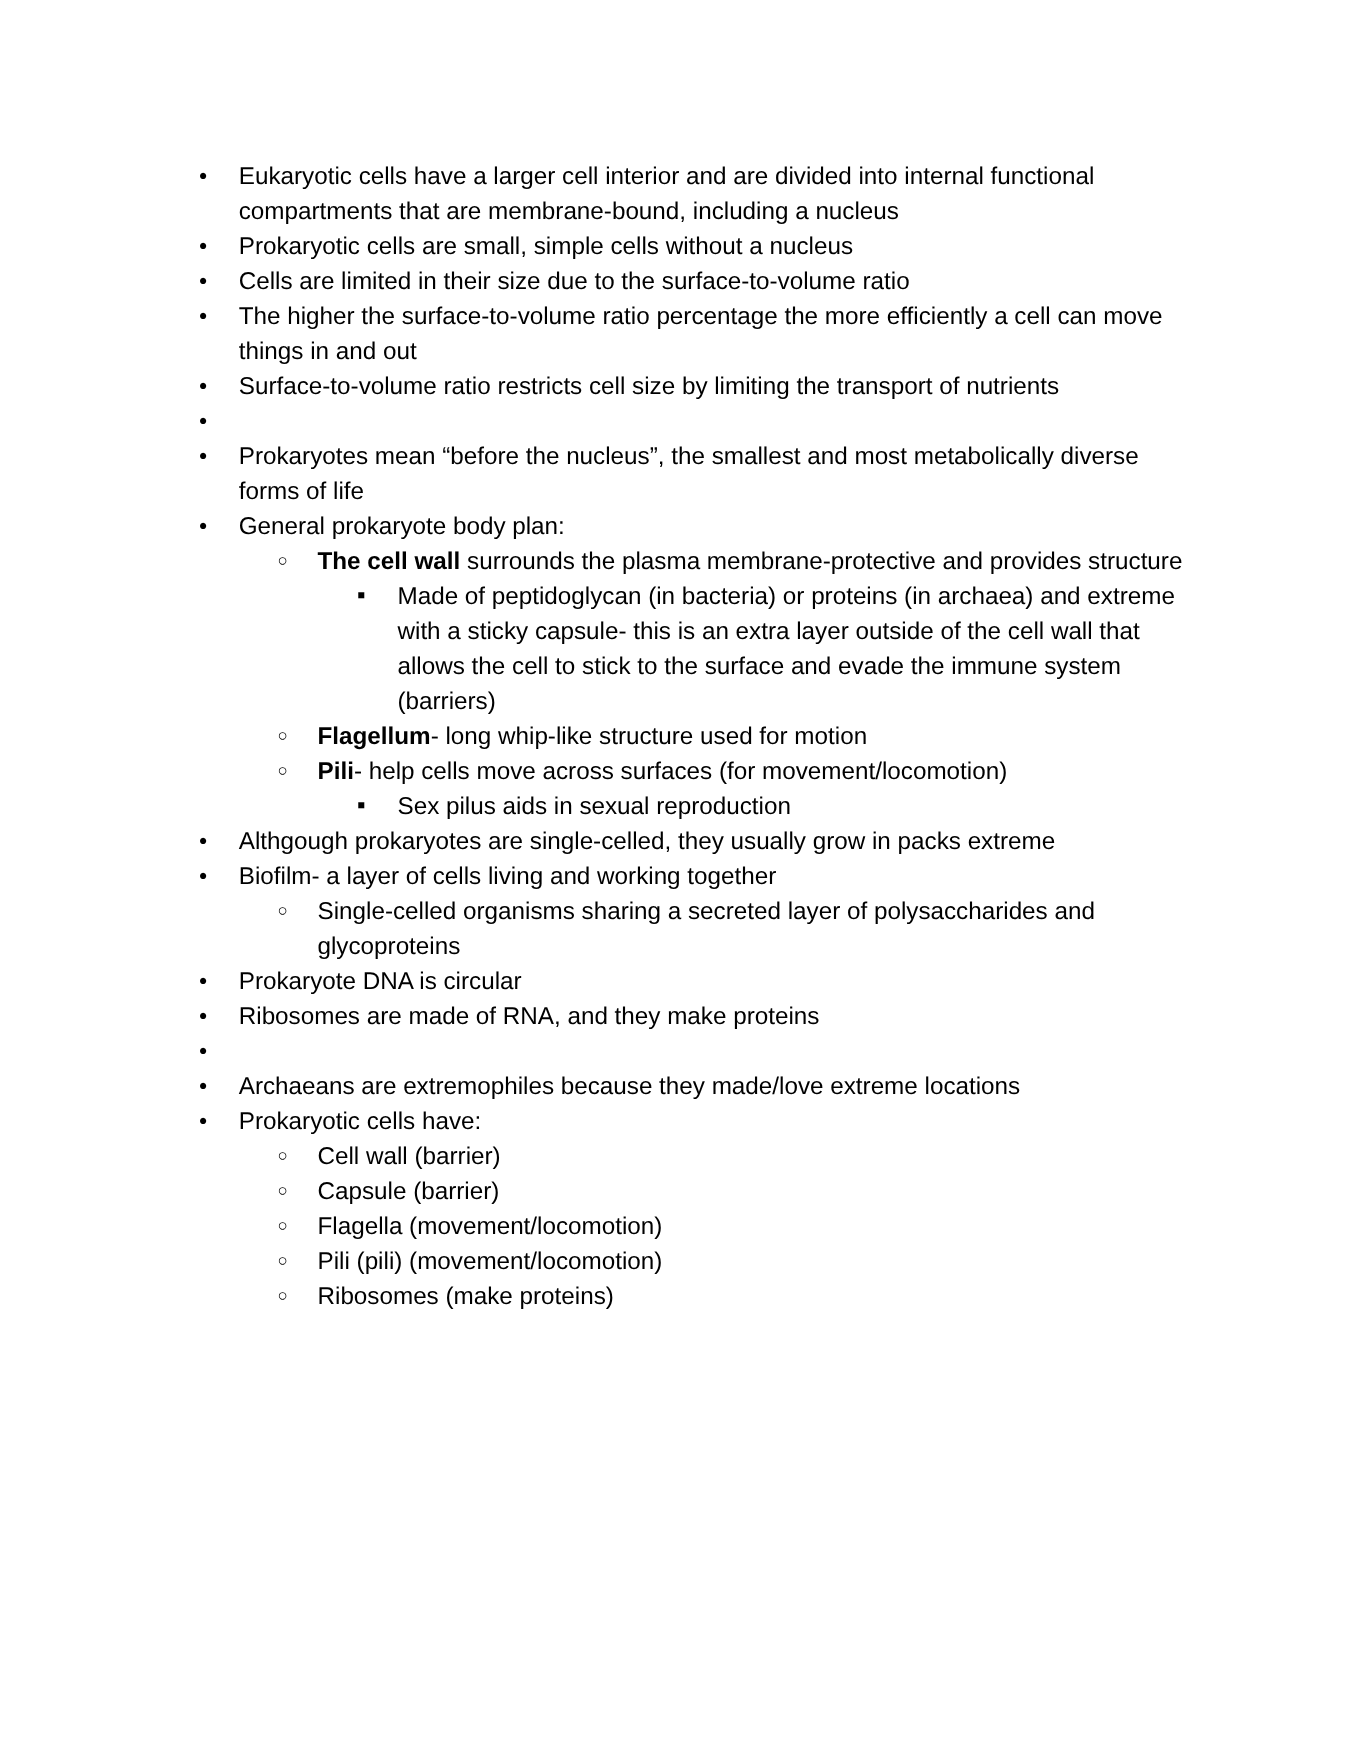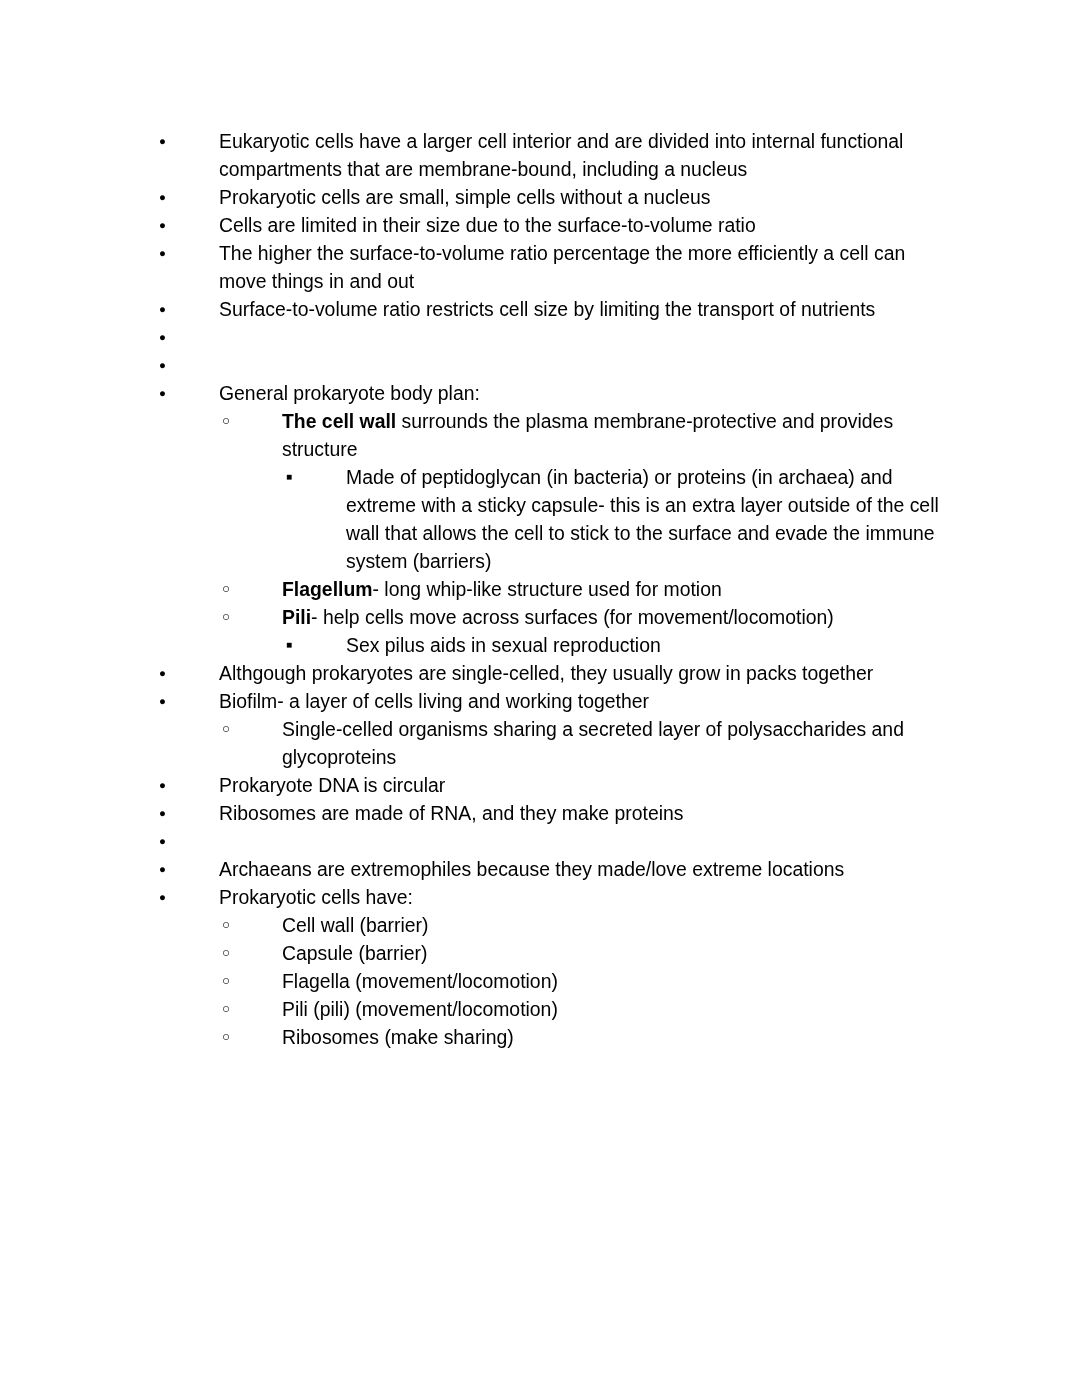--- a/index.html
+++ b/index.html
@@ -33,21 +33,20 @@
     width: 32px;
     line-height: 28px;
     color: #000000;
   }
   .lvl1 .marker { font-size: 11.5px; }
   .lvl2 .marker { font-size: 13.5px; }
   .lvl3 .marker { font-size: 10px; }
   .text {
     flex: 1 1 auto;
     min-width: 0;
-    margin-left: 28px;
   }
   .text b { font-weight: bold; }
 </style>
 </head>
 <body>
 
 <div class="page">
   <div>
       <div class="row lvl1">
         <span class="marker">●</span>
@@ -67,20 +66,21 @@
       </div>
       <div class="row lvl1">
         <span class="marker">●</span>
         <span class="text">Surface-to-volume ratio restricts cell size by limiting the transport of nutrients</span>
       </div>
       <div class="row lvl1">
         <span class="marker">●</span>
       </div>
       <div class="row lvl1">
         <span class="marker">●</span>
+        <span class="text">Prokaryotes mean “before the nucleus”, the smallest and most metabolically diverse forms of life</span>
       </div>
       <div class="row lvl1">
         <span class="marker">●</span>
         <span class="text">General prokaryote body plan:</span>
       </div>
       <div class="row lvl2">
         <span class="marker">○</span>
         <span class="text"><b>The cell wall</b> surrounds the plasma membrane-protective and provides structure</span>
       </div>
       <div class="row lvl3">
@@ -94,21 +94,21 @@
       <div class="row lvl2">
         <span class="marker">○</span>
         <span class="text"><b>Pili</b>- help cells move across surfaces (for movement/locomotion)</span>
       </div>
       <div class="row lvl3">
         <span class="marker">■</span>
         <span class="text">Sex pilus aids in sexual reproduction</span>
       </div>
       <div class="row lvl1">
         <span class="marker">●</span>
-        <span class="text">Althgough prokaryotes are single-celled, they usually grow in packs together</span>
+        <span class="text">Althgough prokaryotes are single-celled, they usually grow in packs extreme</span>
       </div>
       <div class="row lvl1">
         <span class="marker">●</span>
         <span class="text">Biofilm- a layer of cells living and working together</span>
       </div>
       <div class="row lvl2">
         <span class="marker">○</span>
         <span class="text">Single-celled organisms sharing a secreted layer of polysaccharides and glycoproteins</span>
       </div>
       <div class="row lvl1">
@@ -141,16 +141,16 @@
       <div class="row lvl2">
         <span class="marker">○</span>
         <span class="text">Flagella (movement/locomotion)</span>
       </div>
       <div class="row lvl2">
         <span class="marker">○</span>
         <span class="text">Pili (pili) (movement/locomotion)</span>
       </div>
       <div class="row lvl2">
         <span class="marker">○</span>
-        <span class="text">Ribosomes (make sharing)</span>
+        <span class="text">Ribosomes (make proteins)</span>
       </div>
     </div>
 </div>
 
 </body></html>

